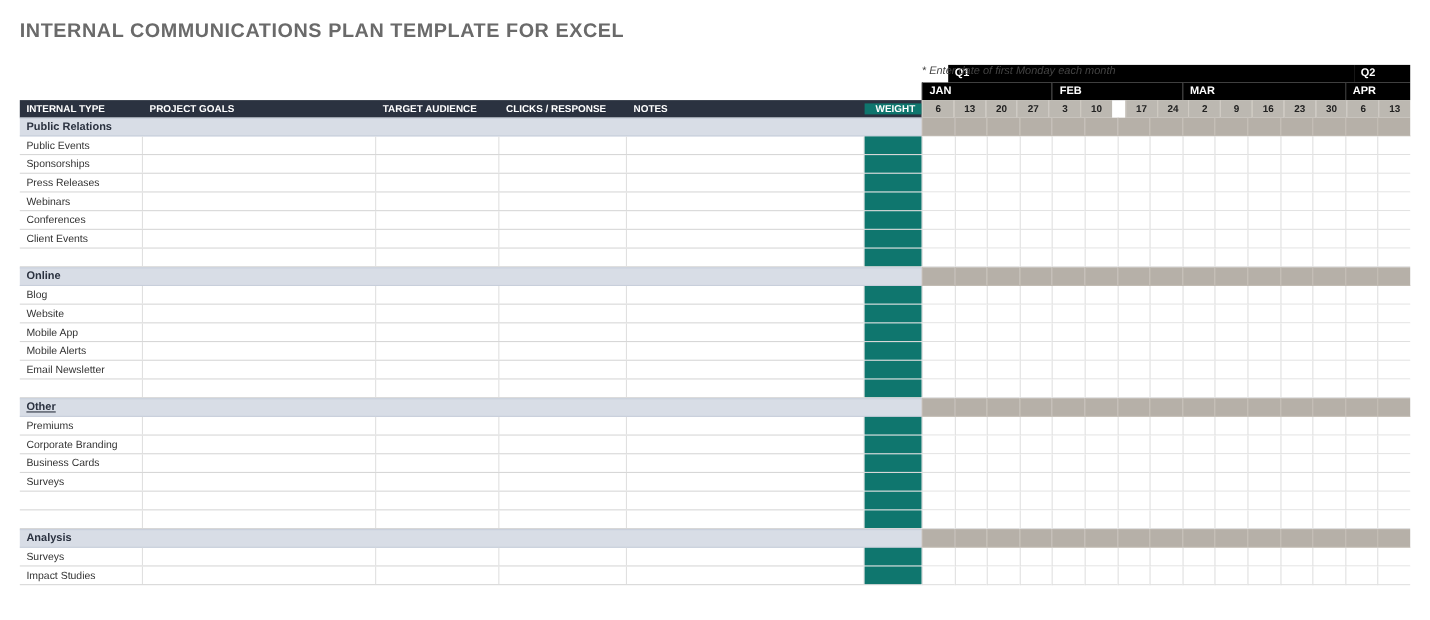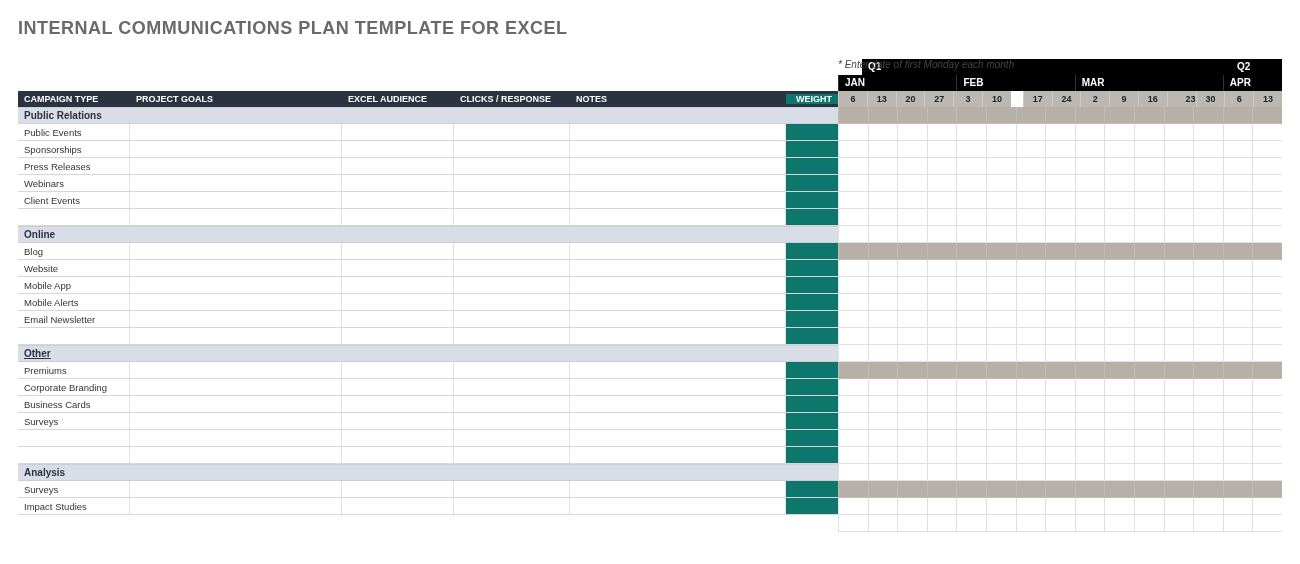--- a/index.html
+++ b/index.html
@@ -112,23 +112,23 @@
 
 <div class="canvas">
   <div class="helper">* Enter date of first Monday each month</div>
 
   <div class="gridwrap">
 
     <div class="leftpane">
       <div class="spacer"></div>
       <div class="spacer"></div>
       <div class="hdrrow">
-        <div class="col-campaign">CAMPAIGN TYPE</div>
+        <div class="col-campaign">INTERNAL TYPE</div>
         <div class="col-goals">PROJECT GOALS</div>
-        <div class="col-target">EXCEL AUDIENCE</div>
+        <div class="col-target">TARGET AUDIENCE</div>
         <div class="col-clicks">CLICKS / RESPONSE</div>
         <div class="col-notes">NOTES</div>
         <div class="col-weight">WEIGHT</div>
       </div>
       <div id="left-body">
           <div class="catrow">
             <div style="width: 820px;">Public Relations</div>
           </div>
           <div class="brow">
             <div class="col-campaign">Public Events</div>
@@ -149,20 +149,28 @@
           <div class="brow">
             <div class="col-campaign">Press Releases</div>
             <div class="col-goals"></div>
             <div class="col-target"></div>
             <div class="col-clicks"></div>
             <div class="col-notes"></div>
             <div class="col-weight"></div>
           </div>
           <div class="brow">
             <div class="col-campaign">Webinars</div>
+            <div class="col-goals"></div>
+            <div class="col-target"></div>
+            <div class="col-clicks"></div>
+            <div class="col-notes"></div>
+            <div class="col-weight"></div>
+          </div>
+          <div class="brow">
+            <div class="col-campaign">Conferences</div>
             <div class="col-goals"></div>
             <div class="col-target"></div>
             <div class="col-clicks"></div>
             <div class="col-notes"></div>
             <div class="col-weight"></div>
           </div>
           <div class="brow">
             <div class="col-campaign">Client Events</div>
             <div class="col-goals"></div>
             <div class="col-target"></div>
@@ -318,21 +326,21 @@
           <div class="dcell" style="width: 29.6px;">13</div>
           <div class="dcell" style="width: 29.6px;">20</div>
           <div class="dcell" style="width: 29.6px;">27</div>
           <div class="dcell" style="width: 29.6px;">3</div>
           <div class="dcell" style="width: 29.6px;">10</div>
           <div class="dcell" style="width: 29.6px; margin-left: 12px;">17</div>
           <div class="dcell" style="width: 29.6px;">24</div>
           <div class="dcell" style="width: 29.6px;">2</div>
           <div class="dcell" style="width: 29.6px;">9</div>
           <div class="dcell" style="width: 29.6px;">16</div>
-          <div class="dcell" style="width: 29.6px; text-align: right;">23</div>
+          <div class="dcell" style="width: 29.6px;">23</div>
           <div class="dcell" style="width: 29.6px;">30</div>
           <div class="dcell" style="width: 29.6px;">6</div>
           <div class="dcell" style="width: 29.6px;">13</div>
         </div>
       <div id="cal-body">
           <div class="cbrow">
             <div class="ccell catbg" style="width: 29.6px;"></div>
             <div class="ccell catbg" style="width: 29.6px;"></div>
             <div class="ccell catbg" style="width: 29.6px;"></div>
             <div class="ccell catbg" style="width: 29.6px;"></div>

